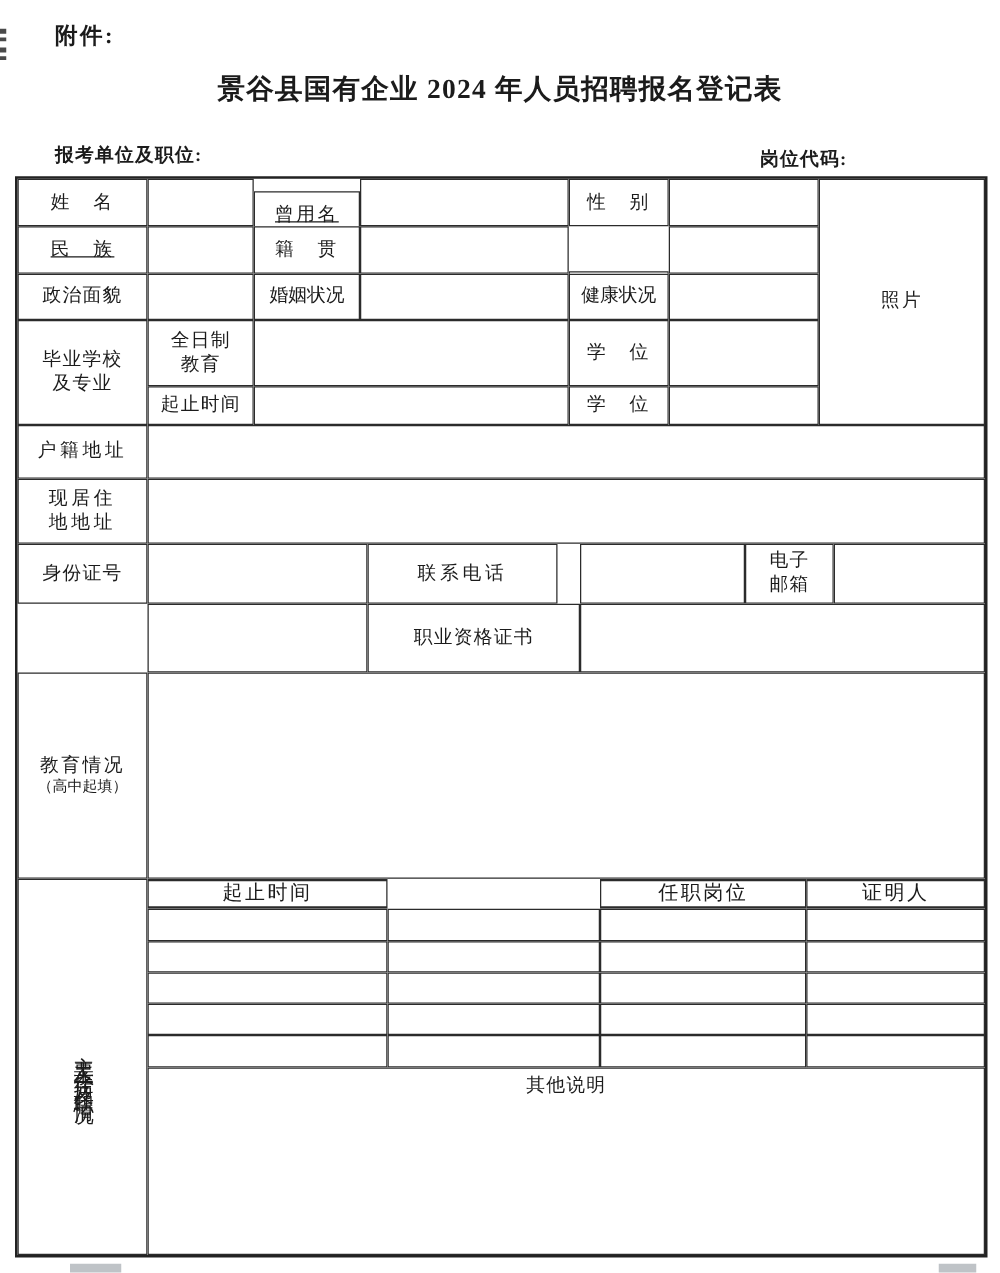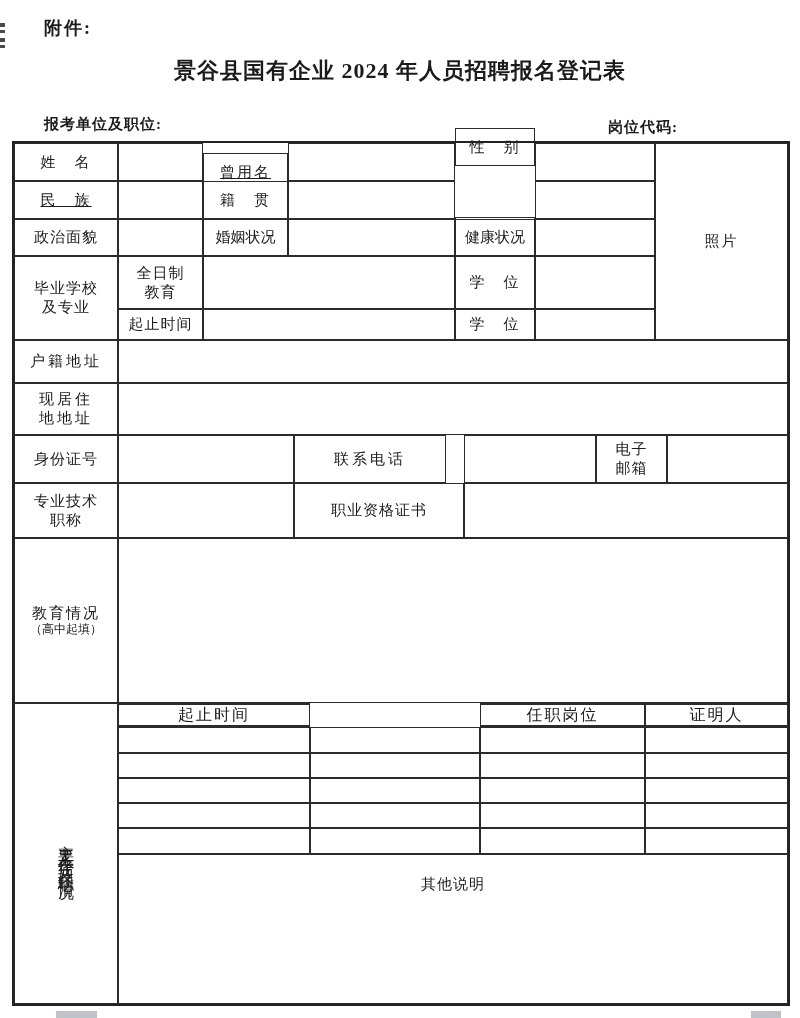--- a/index.html
+++ b/index.html
@@ -41,21 +41,21 @@
     border:1px solid #2b2b2b; background:#fff;
     display:flex; flex-direction:column;
     align-items:center; justify-content:center;
     text-align:center; line-height:1.25;
   }
   .lbl   { font-size:15px; letter-spacing:2px; font-weight:500; }
   .lbl-s { font-size:15px; letter-spacing:3px; font-weight:500; }
   .sub   { font-size:12px; letter-spacing:0; font-weight:500; }
   .hdr   { font-size:16px; letter-spacing:2px; font-weight:500;
            border-top-width:2px; border-bottom-width:2px; }
-  .top-note { justify-content:flex-start; padding-top:20px; }
+  .top-note { justify-content:flex-start; padding-top:5px; }
   .vert {
     writing-mode:vertical-rl; text-orientation:upright;
     font-size:16px; letter-spacing:4px; font-weight:500;
   }
 </style>
 </head>
 <body>
 
 <div class="page">
 
@@ -66,21 +66,21 @@
 
   <div class="attachment">附件:</div>
   <div class="doc-title">景谷县国有企业 2024 年人员招聘报名登记表</div>
   <div class="sub-left">报考单位及职位:</div>
   <div class="sub-right">岗位代码:</div>
 
   <div class="cell lbl" style="left:14px;top:143px;width:104px;height:38px;">姓　名</div>
   <div class="cell" style="left:118px;top:143px;width:85px;height:38px;"></div>
   <div class="cell lbl" style="left:203px;top:153px;width:85px;height:38px;text-decoration:underline;">曾用名</div>
   <div class="cell" style="left:288px;top:143px;width:167px;height:38px;"></div>
-  <div class="cell lbl" style="left:455px;top:128px;width:80px;height:38px;">性　别</div>
+  <div class="cell lbl" style="left:455px;top:143px;width:80px;height:38px;">性　别</div>
   <div class="cell" style="left:535px;top:143px;width:120px;height:38px;"></div>
   <div class="cell lbl" style="left:655px;top:143px;width:133px;height:197px;">照片</div>
 
   <div class="cell lbl" style="left:14px;top:181px;width:104px;height:38px;text-decoration:underline;">民　族</div>
   <div class="cell" style="left:118px;top:181px;width:85px;height:38px;"></div>
   <div class="cell lbl" style="left:203px;top:181px;width:85px;height:38px;">籍　贯</div>
   <div class="cell" style="left:288px;top:181px;width:167px;height:38px;"></div>
   <div class="cell lbl-s" style="left:455px;top:181px;width:80px;height:38px;letter-spacing:1px;margin-top:36px;">出生日期</div>
   <div class="cell" style="left:535px;top:181px;width:120px;height:38px;"></div>
 
@@ -120,24 +120,20 @@
   <div class="cell lbl-s" style="left:14px;top:435px;width:104px;height:48px;letter-spacing:1px;">身份证号</div>
   <div class="cell" style="left:118px;top:435px;width:176px;height:48px;"></div>
   <div class="cell lbl-s" style="left:294px;top:435px;width:152px;height:48px;">联系电话</div>
   <div class="cell" style="left:464px;top:435px;width:132px;height:48px;"></div>
   <div class="cell lbl" style="left:596px;top:435px;width:71px;height:48px;letter-spacing:1px;">
     <span>电子</span>
     <span>邮箱</span>
   </div>
   <div class="cell" style="left:667px;top:435px;width:121px;height:48px;"></div>
 
-  <div class="cell lbl" style="left:14px;top:483px;width:104px;height:55px;letter-spacing:1px;">
-    <span>专业技术</span>
-    <span>职称</span>
-  </div>
   <div class="cell" style="left:118px;top:483px;width:176px;height:55px;"></div>
   <div class="cell lbl-s" style="left:294px;top:483px;width:170px;height:55px;letter-spacing:1px;">职业资格证书</div>
   <div class="cell" style="left:464px;top:483px;width:324px;height:55px;"></div>
 
   <div class="cell" style="left:14px;top:538px;width:104px;height:165px;">
     <span class="lbl">教育情况</span>
     <span class="sub">（高中起填）</span>
   </div>
   <div class="cell" style="left:118px;top:538px;width:670px;height:165px;"></div>
 

